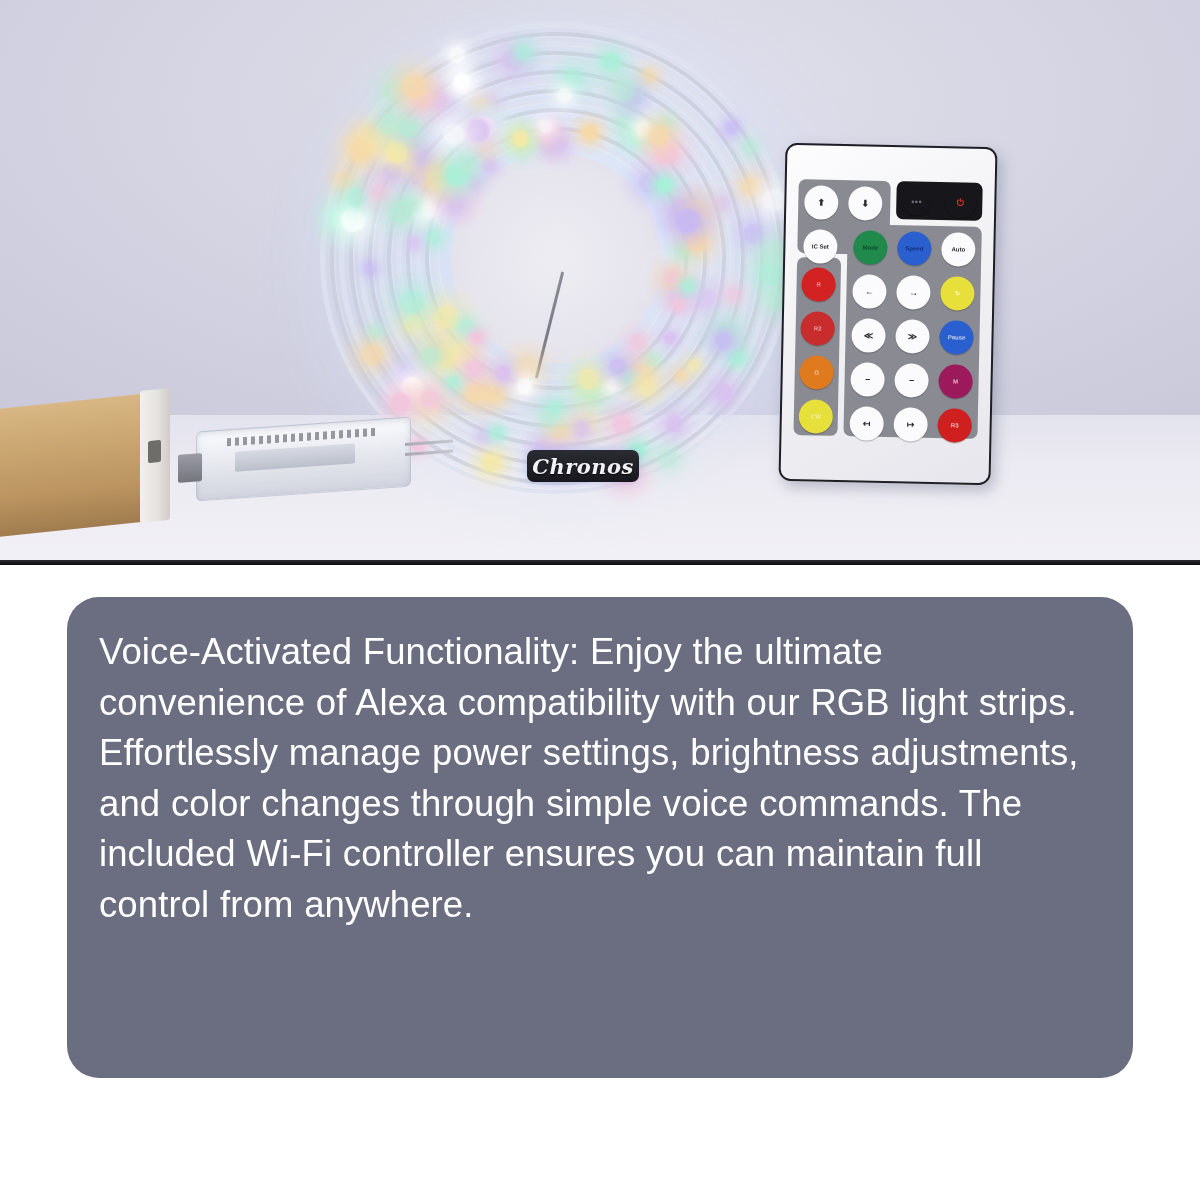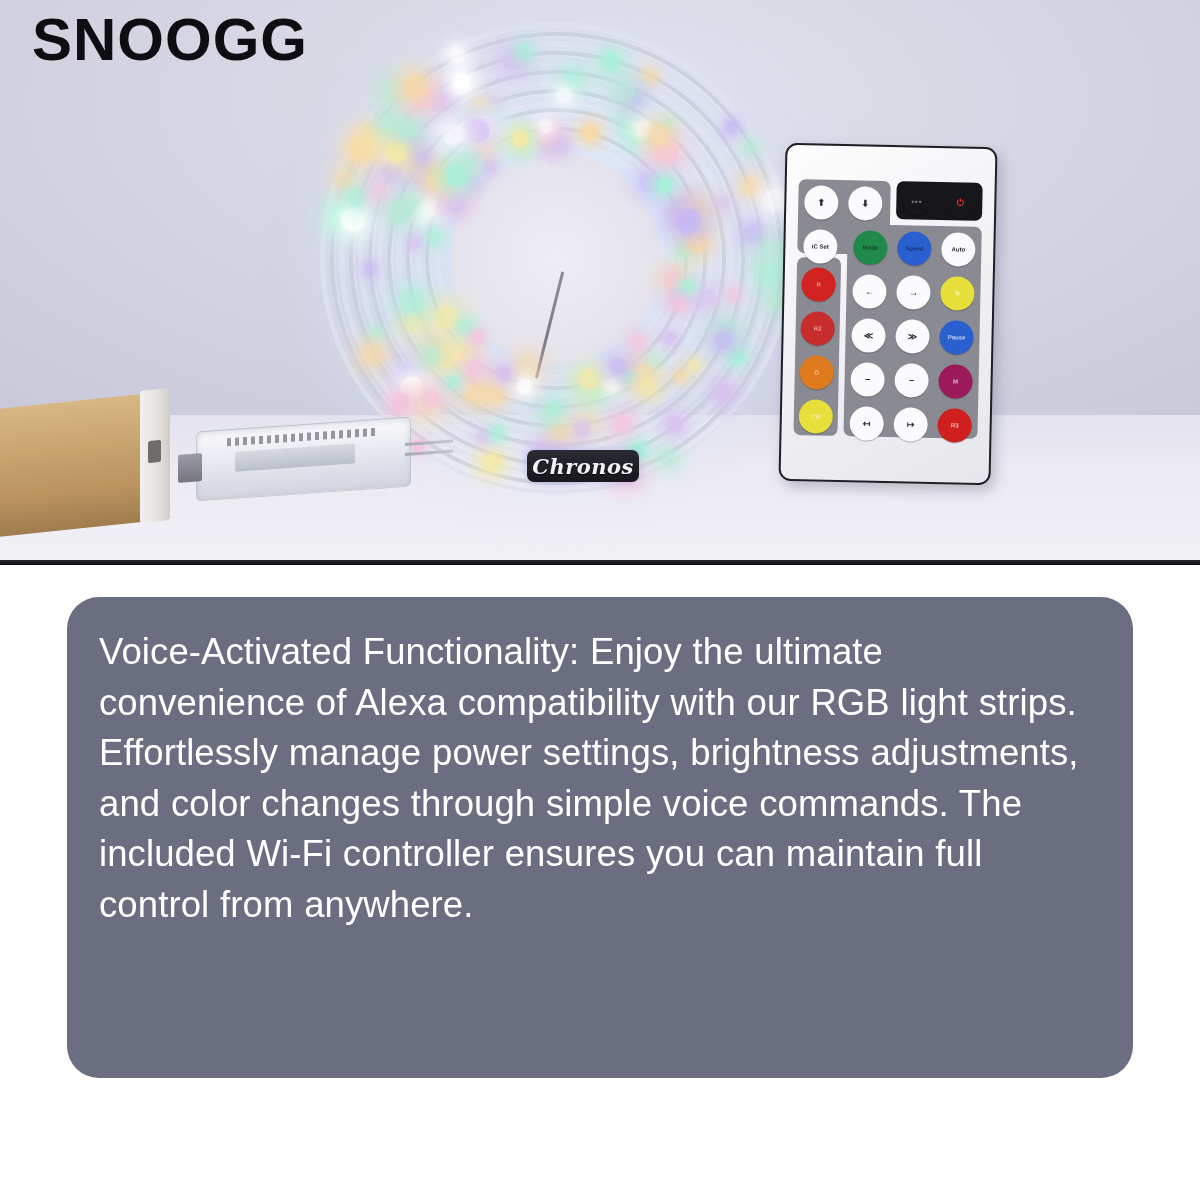--- a/index.html
+++ b/index.html
@@ -415,20 +415,19 @@
           <div class="btn btn-arrow" style="left: 112px; top: 128px; width: 34px; height: 34px; background: rgb(251, 251, 253); color: rgb(43, 43, 51);">→</div>
           <div class="btn btn-arrow" style="left: 68px; top: 172px; width: 34px; height: 34px; background: rgb(251, 251, 253); color: rgb(43, 43, 51);">≪</div>
           <div class="btn btn-arrow" style="left: 112px; top: 172px; width: 34px; height: 34px; background: rgb(251, 251, 253); color: rgb(43, 43, 51);">≫</div>
           <div class="btn btn-arrow" style="left: 68px; top: 216px; width: 34px; height: 34px; background: rgb(251, 251, 253); color: rgb(43, 43, 51);">−</div>
           <div class="btn btn-arrow" style="left: 112px; top: 216px; width: 34px; height: 34px; background: rgb(251, 251, 253); color: rgb(43, 43, 51);">−</div>
           <div class="btn btn-arrow" style="left: 68px; top: 260px; width: 34px; height: 34px; background: rgb(251, 251, 253); color: rgb(43, 43, 51);">↤</div>
           <div class="btn btn-arrow" style="left: 112px; top: 260px; width: 34px; height: 34px; background: rgb(251, 251, 253); color: rgb(43, 43, 51);">↦</div>
         </div>
     </div>
 
-    <div class="logo">SNOOGG</div>
   </div>
 
   <div class="desc-panel">
     <p class="desc-text">Voice-Activated Functionality: Enjoy the ultimate convenience of Alexa compatibility with our RGB light strips. Effortlessly manage power settings, brightness adjustments, and color changes through simple voice commands. The included Wi-Fi controller ensures you can maintain full control from anywhere.</p>
   </div>
 
 </div>
 
 </body></html>

